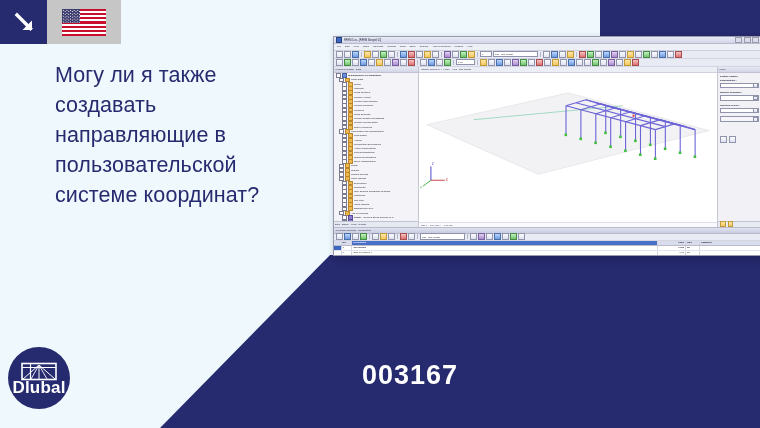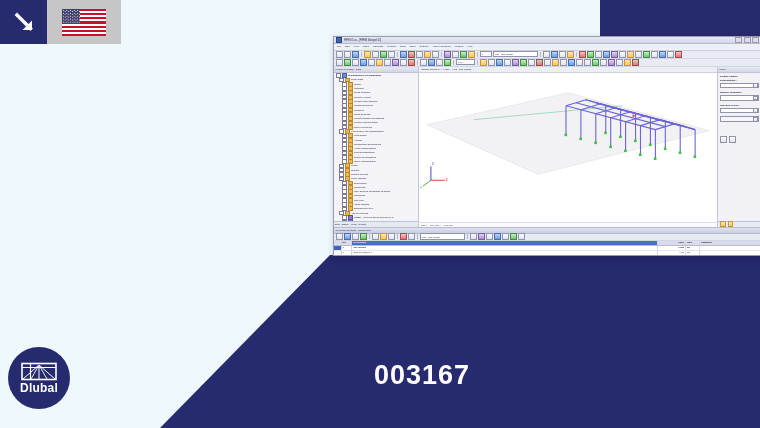--- a/index.html
+++ b/index.html
@@ -44,29 +44,29 @@
     position:absolute;left:55px;top:60px;width:255px;
     color:#262a6e;font-size:21.5px;line-height:30px;font-weight:400;
     letter-spacing:0.1px;z-index:5;
   }
 
   
   .logo{position:absolute;left:8px;top:347px;width:62px;height:62px;z-index:5;}
   .logo-circle{width:62px;height:62px;border-radius:50%;background:#262a6e;
     display:flex;flex-direction:column;align-items:center;justify-content:center;}
   .logo-mark{width:36px;height:19px;position:relative;margin-bottom:1px;}
-  .logo-text{color:#ffffff;font-size:12px;font-weight:bold;letter-spacing:0.2px;line-height:12px;}
+  .logo-text{color:#ffffff;font-size:17px;font-weight:bold;letter-spacing:0.2px;line-height:12px;}
 
   
   .faq-row{position:absolute;left:347px;top:360px;display:flex;align-items:center;z-index:6;}
   .faq-badge{
     background:#53bce6;color:#ffffff;font-weight:bold;font-size:27px;
     padding:2px 11px 4px 11px;line-height:32px;letter-spacing:0.5px;
   }
-  .faq-num{color:#ffffff;font-weight:bold;font-size:27px;margin-left:27px;letter-spacing:1px;}
+  .faq-num{color:#ffffff;font-weight:bold;font-size:27px;margin-left:15px;letter-spacing:1px;}
 
   
   .shot{
     position:absolute;left:333px;top:36px;width:427px;height:218px;
     background:#eceaf2;border:1px solid #9a9aae;
     box-shadow:2px 3px 7px rgba(20,20,50,.30);
     z-index:4;overflow:hidden;font-size:2.4px;color:#20203a;
   }
   .sh-title{height:6px;background:linear-gradient(to bottom,#e8eaf5,#d3d6e8);
     border-bottom:1px solid #b9bacb;display:flex;align-items:center;padding:0 2px;gap:2px;}
@@ -171,20 +171,21 @@
     </div>
     <div class="hdr-flagbox">
       <div class="flag">
         <div class="stripes"></div>
         <div class="canton"></div>
         <div class="stars"></div>
       </div>
     </div>
   </div>
 
+  <div class="question">Могу ли я также создавать направляющие в пользовательской системе координат?</div>
 
   <div class="logo">
     <div class="logo-circle">
       <div class="logo-mark">
         <svg width="36" height="19" viewBox="0 0 36 19" aria-hidden="true">
           <rect x="1" y="1.5" width="34" height="16" fill="none" stroke="#ffffff" stroke-width="1.6"></rect>
           <line x1="1" y1="5.5" x2="35" y2="5.5" stroke="#ffffff" stroke-width="1.2"></line>
           <line x1="9.5" y1="1.5" x2="9.5" y2="17.5" stroke="#ffffff" stroke-width="1.2"></line>
           <line x1="2" y1="17" x2="18" y2="3" stroke="#ffffff" stroke-width="1"></line>
           <line x1="18" y1="3" x2="34" y2="17" stroke="#ffffff" stroke-width="1"></line>

